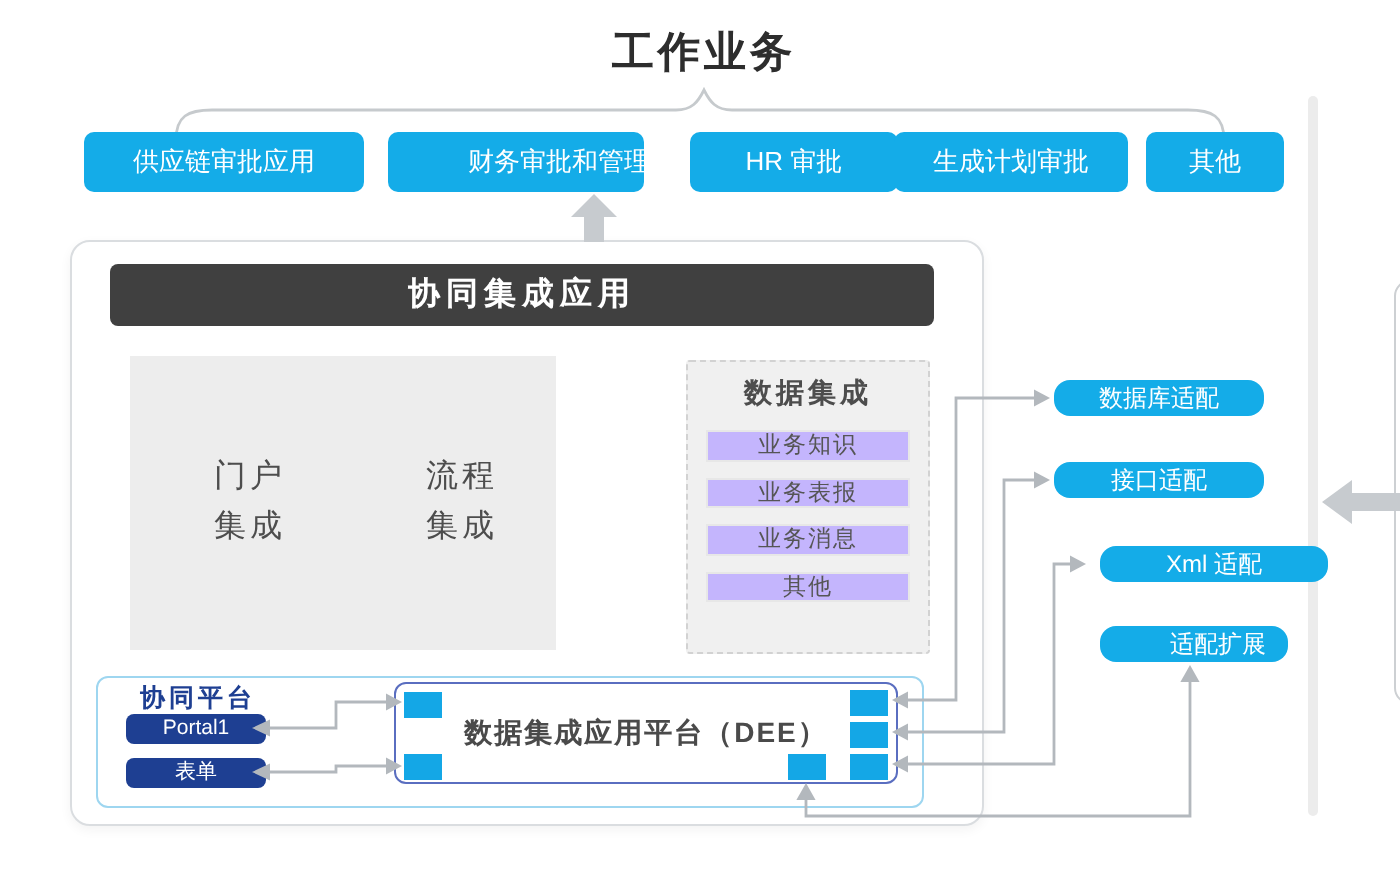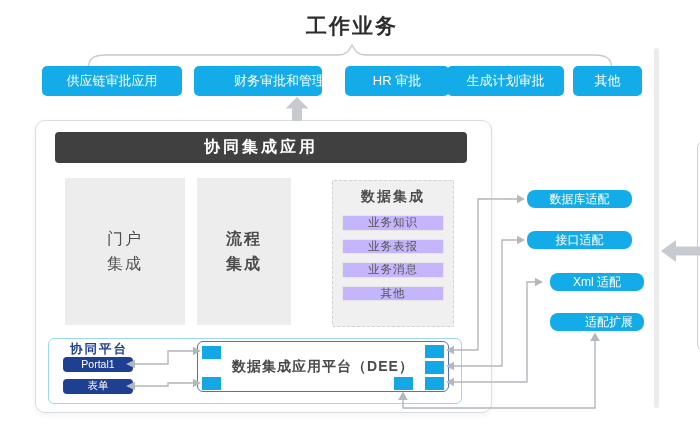--- a/index.html
+++ b/index.html
@@ -27,21 +27,21 @@
     position:absolute;left:55px;top:132px;width:412px;height:31px;background:#404040;
     border-radius:4px;color:#fff;font-size:16px;font-weight:700;letter-spacing:3px;
     display:flex;align-items:center;justify-content:center;
   }
   .gray-block{
     position:absolute;top:178px;height:147px;background:#ededed;color:#4d4d4d;
     font-size:16px;font-weight:500;letter-spacing:2px;line-height:1.55;
     display:flex;align-items:center;justify-content:center;text-align:center;
   }
   .dashed-box{
-    position:absolute;left:332px;top:180px;width:122px;height:147px;background:#f0f0f0;
+    position:absolute;left:343px;top:180px;width:122px;height:147px;background:#f0f0f0;
     border:1.5px dashed #d2d2d2;border-radius:2px;padding:7px 9px 6px 9px;
     display:flex;flex-direction:column;
   }
   .dashed-title{font-size:14px;font-weight:700;color:#4d4d4d;text-align:center;letter-spacing:2px;margin-bottom:9px;}
   .di-row{
     background:#c4b5fd;border:1px solid #e7e7e7;height:15.5px;margin-bottom:8px;
     font-size:11.5px;color:#555;display:flex;align-items:center;justify-content:center;
     letter-spacing:1px;
   }
   .di-row:last-child{margin-bottom:0;}
@@ -98,21 +98,21 @@
   <div class="card-header">
       <span>协同集成应用</span>
     </div>
 
   <div class="gray-block" style="left:65px;width:120px;">
     <div>
         <div>门户</div>
         <div>集成</div>
       </div>
   </div>
-  <div class="gray-block" style="left:197px;width:94px;font-weight:bold;">
+  <div class="gray-block" style="left:184px;width:94px;">
     <div>
         <div>流程</div>
         <div>集成</div>
       </div>
   </div>
 
   <div class="dashed-box">
     <div class="dashed-title">数据集成</div>
     <div class="di-row">业务知识</div>
     <div class="di-row">业务表报</div>
@@ -139,21 +139,21 @@
   <div class="port" style="left:425px;top:361px;"></div>
   <div class="port" style="left:425px;top:377px;"></div>
   <div class="port" style="left:394px;top:377px;"></div>
 
   <div class="adapter" style="left:527px;top:190px;width:105px;">
       <span>数据库适配</span>
     </div>
   <div class="adapter" style="left:527px;top:231px;width:105px;">
       <span>接口适配</span>
     </div>
-  <div class="adapter" style="left:550px;top:273px;width:94px;">
+  <div class="adapter" style="left:550px;top:273px;width:114px;">
       <span>Xml 适配</span>
     </div>
   <div class="adapter" style="left:550px;top:313px;width:94px;padding-left:24px;">
       <span>适配扩展</span>
     </div>
 
   <div class="side-bar"></div>
   <div class="partial-box"></div>
 
   <svg class="lines-svg" viewBox="0 0 700 438" style="z-index:5;">

